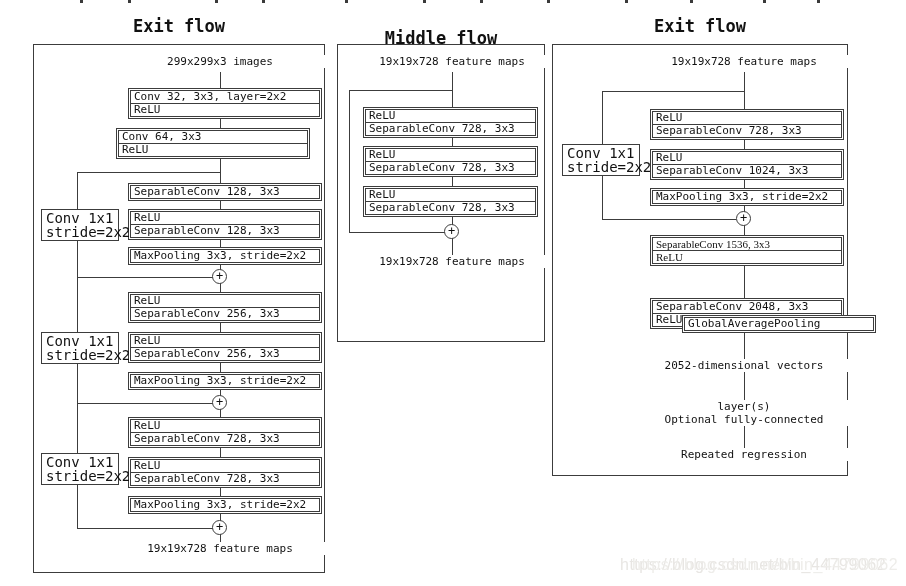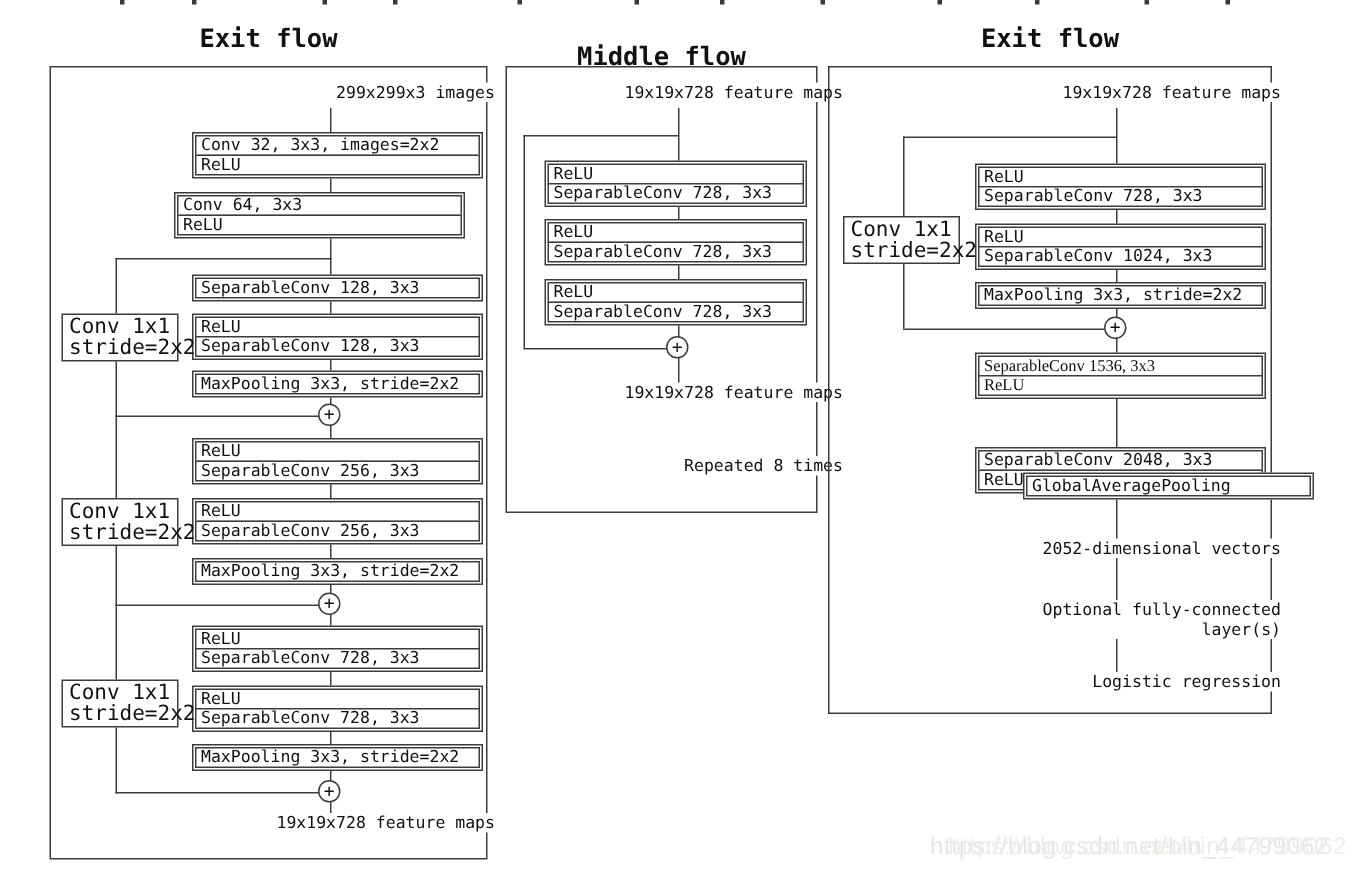--- a/index.html
+++ b/index.html
@@ -17,21 +17,21 @@
   .blk{position:absolute; background:#fff; border:1px solid var(--ln); padding:1px; box-sizing:content-box;}
   .row{border:1px solid var(--ln); height:12px; line-height:12px; font-size:11px;
        padding:0 3px; white-space:nowrap; background:#fff; color:var(--tx);}
   .row + .row{margin-top:-1px;}
   .sc{position:absolute; background:#fff; border:1px solid var(--ln); padding:1px 4px; box-sizing:border-box;
       height:32px; white-space:nowrap;}
   .scline{font-size:14px; line-height:14px;}
   .plus{position:absolute; width:15px; height:15px; box-sizing:border-box;
         border:1px solid var(--ln); border-radius:50%; background:#fff;
         text-align:center; line-height:13px; font-size:12px;}
-  .lbl{position:absolute; width:220px; text-align:right; font-size:11px; line-height:13px;
+  .lbl{position:absolute; width:220px; text-align:center; font-size:11px; line-height:13px;
        background:#fff; white-space:nowrap;}
   .lbl div{background:#fff;}
   .dot{position:absolute; top:0; width:3px; height:3px; background:#3a3a3a;}
   .wm{position:absolute; top:556px; font-family:"Liberation Sans",sans-serif;
       font-size:16px; white-space:nowrap; letter-spacing:0.5px;}
 </style>
 </head>
 <body>
 
 <div id="stage">
@@ -55,21 +55,21 @@
   <div class="vl" style="left:220px; top:72px; height:474px;"></div>
   <div class="hl" style="left:77px; top:172px; width:144px;"></div>
   <div class="vl" style="left:77px; top:172px; height:357px;"></div>
   <div class="hl" style="left:77px; top:277px; width:136px;"></div>
   <div class="hl" style="left:77px; top:403px; width:136px;"></div>
   <div class="hl" style="left:77px; top:528px; width:136px;"></div>
 
   <div class="lbl" style="left:110px; top:55px;">299x299x3 images</div>
 
   <div class="blk" style="left:128px; top:88px; width:190px;">
-    <div class="row">Conv 32, 3x3, images=2x2</div>
+    <div class="row">Conv 32, 3x3, layer=2x2</div>
     <div class="row">ReLU</div>
   </div>
   <div class="blk" style="left:116px; top:128px; width:190px;">
     <div class="row">Conv 64, 3x3</div>
     <div class="row">ReLU</div>
   </div>
   <div class="blk" style="left:128px; top:183px; width:190px;">
     <div class="row">SeparableConv 128, 3x3</div>
   </div>
   <div class="blk" style="left:128px; top:209px; width:190px;">
@@ -140,21 +140,20 @@
     <div class="row">ReLU</div>
     <div class="row">SeparableConv 728, 3x3</div>
   </div>
   <div class="blk" style="left:363px; top:186px; width:171px;">
     <div class="row">ReLU</div>
     <div class="row">SeparableConv 728, 3x3</div>
   </div>
   <div class="plus" style="left:444px; top:224px;">+</div>
 
   <div class="lbl" style="left:342px; top:255px;">19x19x728 feature maps</div>
-  <div class="lbl" style="left:342px; top:304px;">Repeated 8 times</div>
 
   <div class="title" style="left:552px; top:16px; width:296px;">Exit flow</div>
   <div class="frame" style="left:552px; top:44px; width:296px; height:432px;"></div>
 
   <div class="vl" style="left:744px; top:72px; height:384px;"></div>
   <div class="hl" style="left:602px; top:91px; width:142px;"></div>
   <div class="vl" style="left:602px; top:91px; height:128px;"></div>
   <div class="hl" style="left:602px; top:219px; width:134px;"></div>
 
   <div class="lbl" style="left:634px; top:55px;">19x19x728 feature maps</div>
@@ -184,21 +183,21 @@
   <div class="blk" style="left:650px; top:275px; width:190px;margin-top:23px;">
     <div class="row">SeparableConv 2048, 3x3</div>
     <div class="row">ReLU</div>
   </div>
   <div class="blk" style="left:682px; top:315px; width:190px;">
     <div class="row">GlobalAveragePooling</div>
   </div>
 
   <div class="lbl" style="left:634px; top:359px;">2052-dimensional vectors</div>
   <div class="lbl" style="left:634px; top:400px;">
+    <div>layer(s)</div>
     <div>Optional fully-connected</div>
-    <div>layer(s)</div>
-  </div>
-  <div class="lbl" style="left:634px; top:448px;">Logistic regression</div>
+  </div>
+  <div class="lbl" style="left:634px; top:448px;">Repeated regression</div>
 
   <span class="wm" style="left:620px; color:#e8e6e3;">https://blog.csdn.net/bin_44799062</span>
   <span class="wm" style="left:632px; color:#eeedea;">https://blog.csdn.net/bin_44799062</span>
 
 </div>
 
 </body></html>

